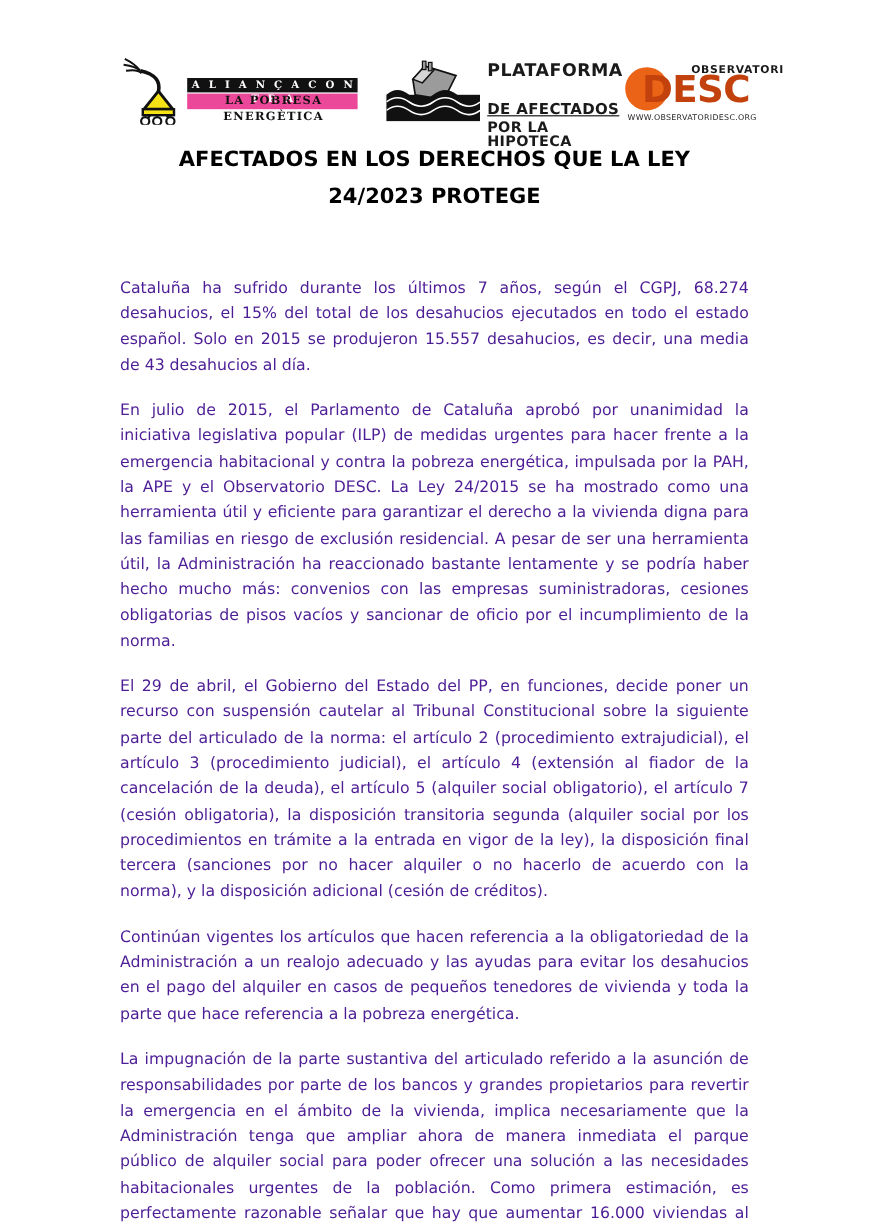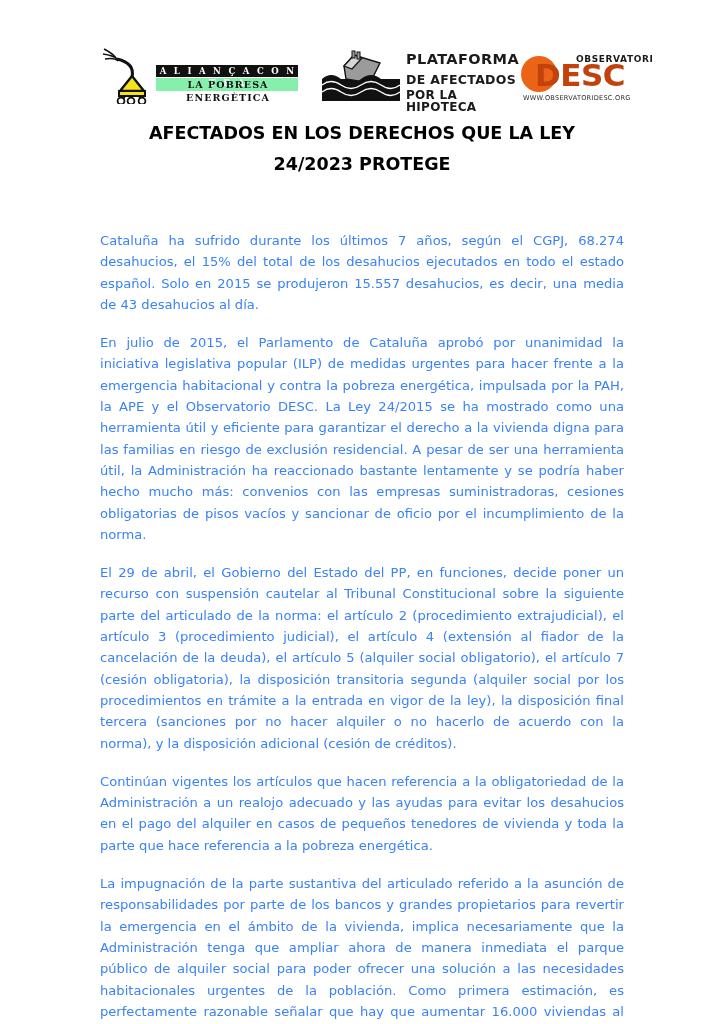--- a/index.html
+++ b/index.html
@@ -57,21 +57,21 @@
     font-family: "DejaVu Serif", serif;
     font-weight: bold;
     font-size: 8.5px;
     letter-spacing: 2.3px;
     text-align: center;
     line-height: 12px;
     height: 12px;
     padding-left: 2px;
   }
   .ape-line2 {
-    background: #86efac;
+    background: #ec4899;
     color: #111111;
     font-family: "DejaVu Serif", serif;
     font-weight: bold;
     font-size: 9.5px;
     letter-spacing: 1.1px;
     text-align: center;
     line-height: 13px;
     height: 13px;
     margin-top: 1px;
     padding-left: 2px;
@@ -94,21 +94,21 @@
   }
   .pah-words {
     position: absolute;
     left: 84px;
     top: 6px;
     font-family: "DejaVu Sans", sans-serif;
     font-weight: bold;
     color: #1a1a1a;
   }
   .pah-w1 { font-size: 14.5px; letter-spacing: 0.4px; line-height: 15px; }
-  .pah-w2 { font-size: 12.5px; letter-spacing: 0.3px; line-height: 14px; margin-top: 6px;}
+  .pah-w2 { font-size: 12.5px; letter-spacing: 0.3px; line-height: 14px; margin-top: 17px; text-decoration: underline;}
   .pah-w3 { font-size: 12px; letter-spacing: 0.3px; line-height: 12px; margin-top: 2px;}
 
   
   .desc-logo {
     position: absolute;
     left: 521px;
     top: 6px;
     width: 150px;
     height: 54px;
   }
@@ -172,21 +172,21 @@
     position: absolute;
     top: 230px;
     left: 100px;
     width: 524px;
   }
   .para {
     text-align: justify;
     font-family: "DejaVu Sans", sans-serif;
     font-size: 13.1px;
     line-height: 21.3px;
-    color: #3b82f6;
+    color: #4c1d95;
     margin: 0 0 17px 0;
     hyphens: none;
   }
 </style>
 </head>
 <body>
 
 <div class="page">
 
   <div class="logo-bar">

